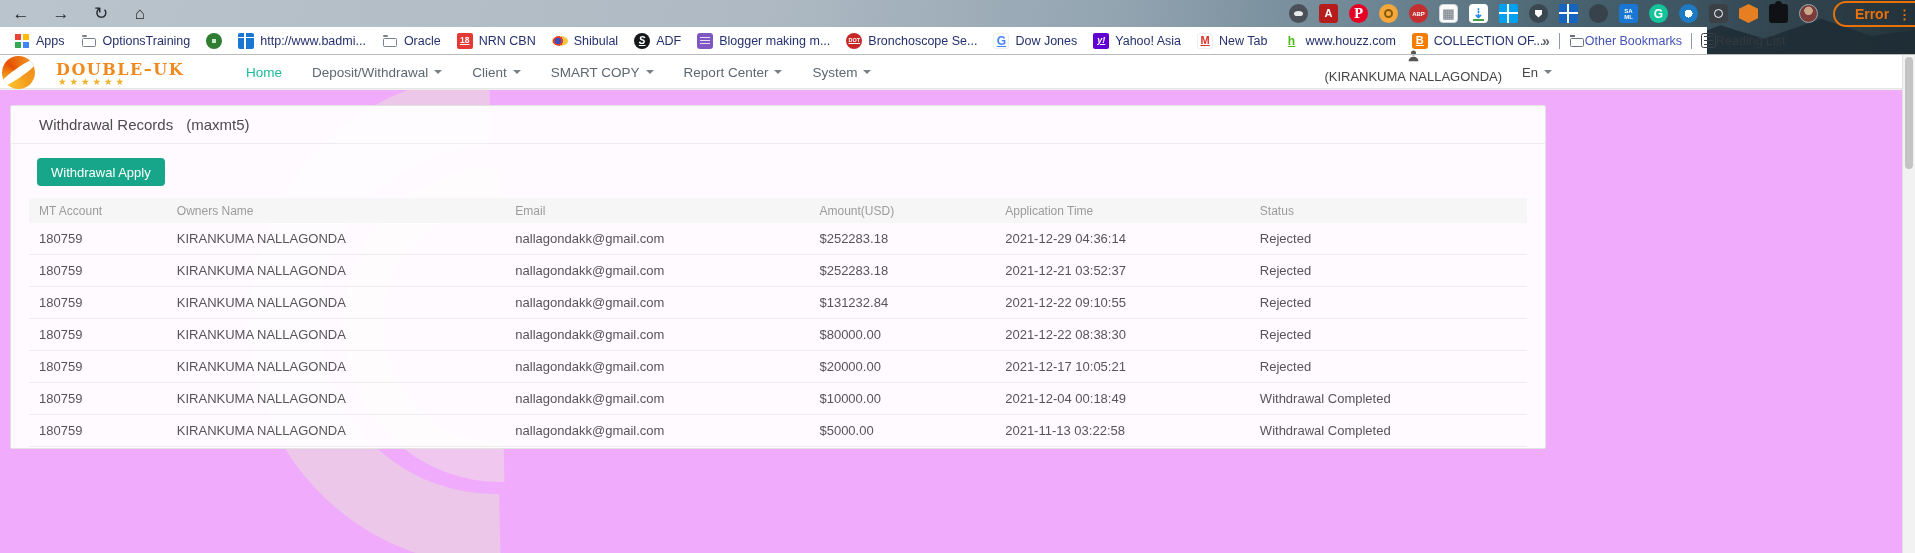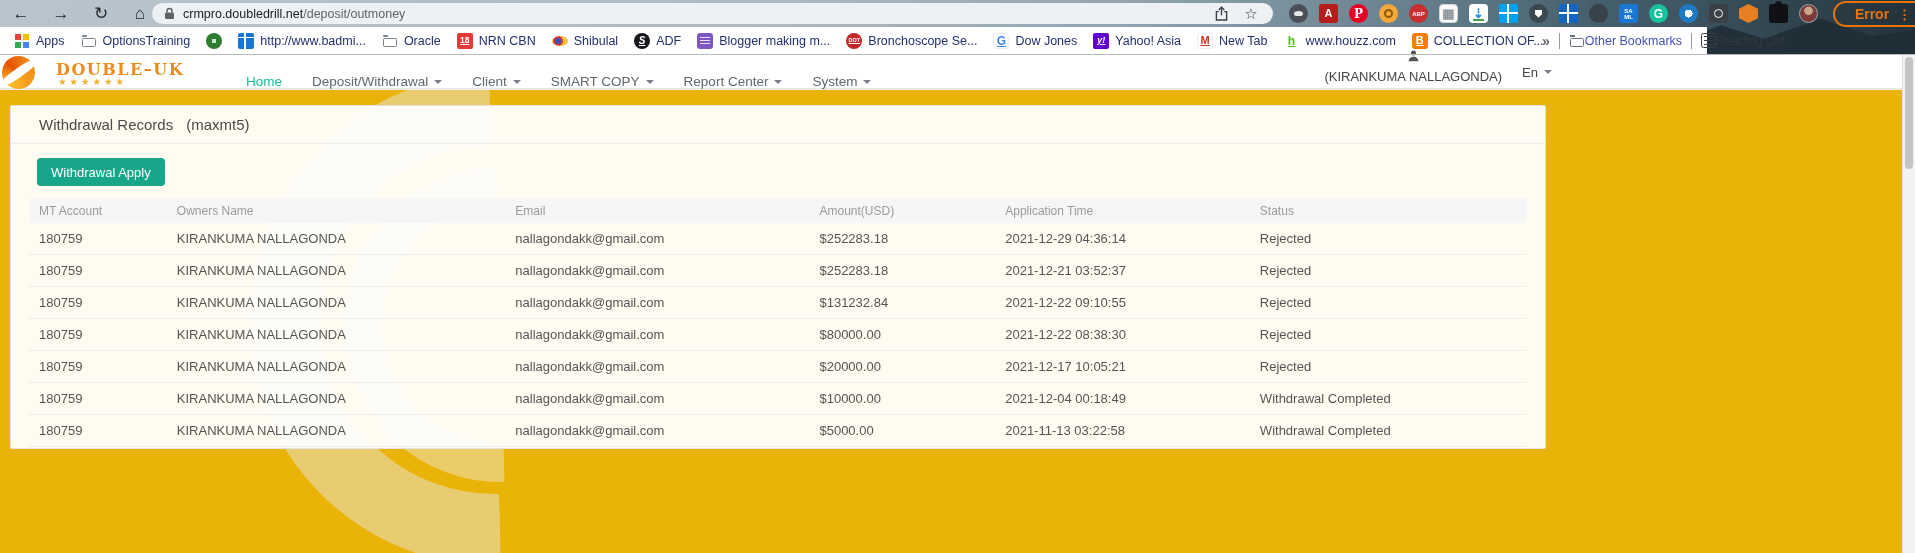--- a/index.html
+++ b/index.html
@@ -107,31 +107,31 @@
   .rl-icon::after{content:"";position:absolute;inset:2px;background:repeating-linear-gradient(#3a3f44 0 1.5px,transparent 1.5px 4px);}
 
   
   .siteheader{position:absolute;top:55px;left:0;width:1915px;height:34px;background:#fff;border-bottom:1px solid #e6e6e6;box-sizing:border-box;}
   .logo{position:absolute;left:2px;top:1px;width:33px;height:33px;border-radius:50%;overflow:hidden;
     background:conic-gradient(from 130deg,#f39b1d,#fbc02d,#e65100,#ef8a1f,#f39b1d);}
   .logo::after{content:"";position:absolute;left:-8px;top:12px;width:50px;height:9px;background:#fff;border-radius:50%;transform:rotate(-35deg);}
   .brand{position:absolute;left:56px;top:5px;font-family:"DejaVu Serif",serif;font-weight:700;font-size:16px;
     letter-spacing:1.5px;color:#ef8a1f;}
   .stars{position:absolute;left:58px;top:21px;font-size:9.5px;letter-spacing:3px;color:#f1b32e;}
-  .main-nav{position:absolute;left:246px;top:0;height:34px;display:flex;align-items:flex-end;gap:30px;}
+  .main-nav{position:absolute;left:246px;top:0;height:34px;display:flex;align-items:center;gap:30px;}
   .nav-item{display:flex;align-items:center;font-size:13.5px;color:#5d6770;cursor:pointer;white-space:nowrap;}
   .nav-item.active{color:#1abc9c;}
   .has-caret::after{content:"";width:0;height:0;border-left:4px solid transparent;border-right:4px solid transparent;
     border-top:4.5px solid #7a8087;margin-left:6px;display:inline-block;}
   .user-area{position:absolute;right:363px;top:0;height:34px;display:flex;align-items:center;gap:20px;}
   .user-menu{display:flex;align-items:center;gap:7px;font-size:13px;color:#454545;cursor:pointer;white-space:nowrap;flex-direction:column;}
   .lang-menu{display:flex;align-items:center;font-size:13px;color:#454545;cursor:pointer;}
 
   
-  .content{position:absolute;top:90px;left:0;width:1915px;height:463px;background:#eab308;overflow:hidden;}
+  .content{position:absolute;top:90px;left:0;width:1915px;height:463px;background:#f0abfc;overflow:hidden;}
   .wm{position:absolute;left:60px;top:0px;pointer-events:none;}
   .panel{position:absolute;left:10px;top:15px;width:1536px;height:344px;box-sizing:border-box;
     background:rgba(255,255,255,.94);border:1px solid #e2e2e0;border-radius:2px;}
   .panel-title{height:37px;display:flex;align-items:center;padding-left:28px;font-size:15px;color:#4c4c4c;
     border-bottom:1px solid #ededed;}
   .panel-title .suffix{margin-left:13px;}
   .panel-body{padding:0 18px;}
   .apply-btn{margin:14px 0 12px 8px;height:28px;padding:0 14px;background:#17a689;border:none;border-radius:4px;
     color:#fff;font-size:13px;font-family:"Liberation Sans",sans-serif;cursor:pointer;}
   table.recs{width:100%;border-collapse:collapse;table-layout:fixed;}
@@ -150,38 +150,20 @@
   <div class="chrome">
     <div class="mtn"></div>
     <div class="mtn2"></div>
 
     <div class="toolbar">
       <div class="tb-btn" style="left:8px">←</div>
       <div class="tb-btn" style="left:48px">→</div>
       <div class="tb-btn" style="left:88px">↻</div>
       <div class="tb-btn" style="left:127px">⌂</div>
 
-      <div class="url-pill">
-        <span style="display:flex">
-          <svg width="11" height="13" viewBox="0 0 11 13">
-              <rect x="1" y="5.5" width="9" height="6.5" rx="1.2" fill="#5f6368"></rect>
-              <path d="M3 5.5V4a2.5 2.5 0 015 0v1.5" fill="none" stroke="#5f6368" stroke-width="1.5"></path>
-            </svg>
-        </span>
-        <span class="url-text"><span class="url-domain">crmpro.doubledrill.net</span><span class="url-path">/deposit/outmoney</span></span>
-        <span class="pill-spacer"></span>
-        <span class="pill-ic">
-          <svg width="13" height="15" viewBox="0 0 14 16">
-              <path d="M4 6H1.5v9h11V6H10" fill="none" stroke="#384048" stroke-width="1.5"></path>
-              <path d="M7 10V1.5" stroke="#384048" stroke-width="1.5"></path>
-              <path d="M4 4.2 7 1.2l3 3" fill="none" stroke="#384048" stroke-width="1.5"></path>
-            </svg>
-        </span>
-        <span class="pill-ic">☆</span>
-      </div>
 
       <div class="extensions" id="extensions">
           <span class="ext ext-cat"></span>
           <span class="ext ext-redbook">A</span>
           <span class="ext ext-pinterest">P</span>
           <span class="ext ext-key"></span>
           <span class="ext ext-abp">ABP</span>
           <span class="ext ext-calendar">▦</span>
           <span class="ext ext-downloader">⇣</span>
           <span class="ext ext-windows"></span>

